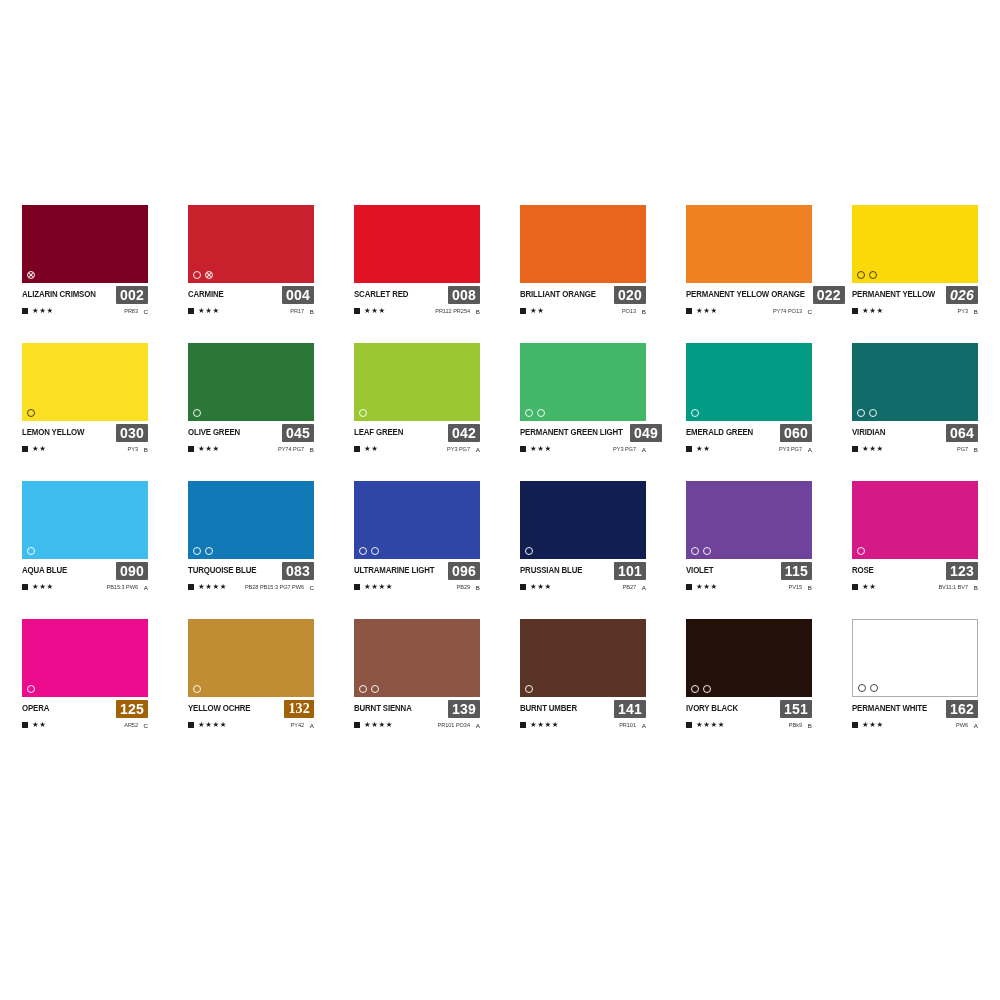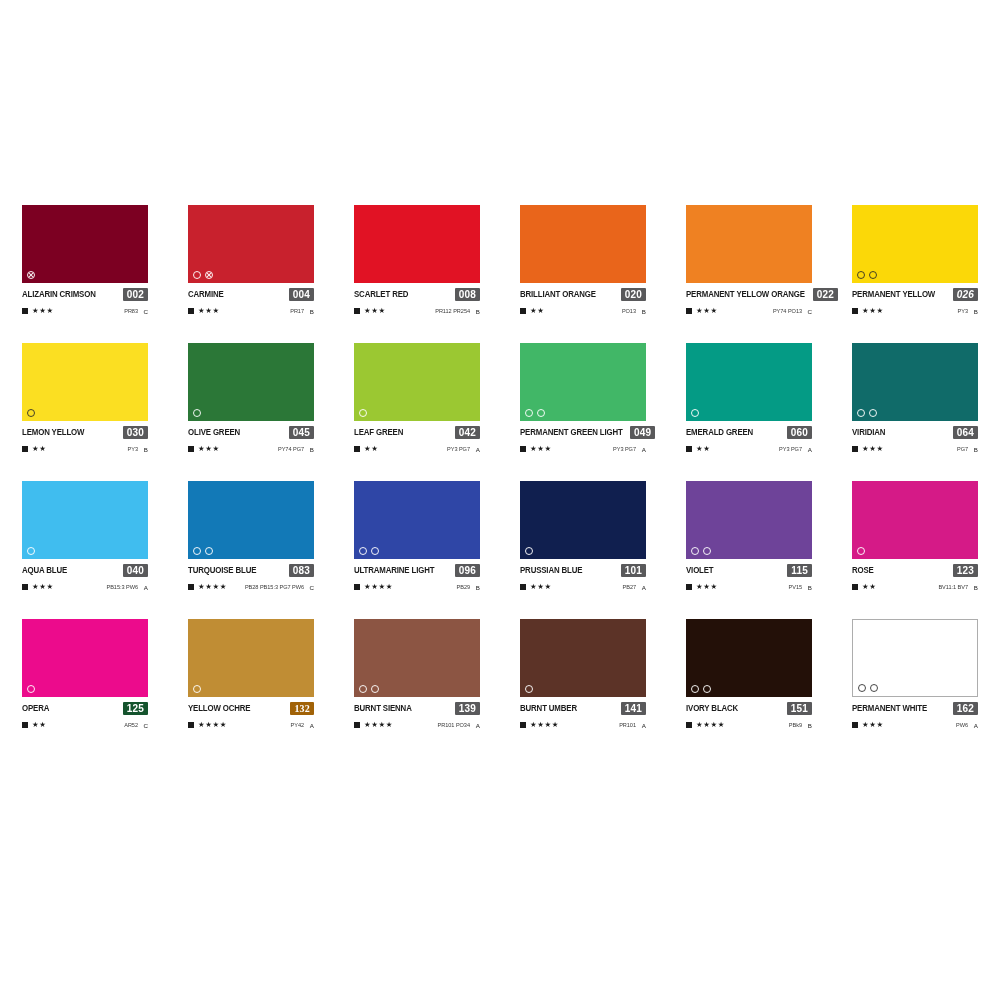--- a/index.html
+++ b/index.html
@@ -89,21 +89,21 @@
     letter-spacing: -0.15px;
     color: #1b1b1b;
     white-space: nowrap;
     text-transform: uppercase;
     transform: scaleX(0.96);
     transform-origin: left center;
   }
   .pcode {
     background: #59595b;
     color: #ffffff;
-    font-size: 10px;
+    font-size: 14px;
     font-weight: bold;
     padding: 1px 4px 1px 4px;
     border-radius: 1px;
     letter-spacing: 0.2px;
     flex: 0 0 auto;
     margin-left: 3px;
   }
   .meta-row {
     display: flex;
     align-items: center;
@@ -343,21 +343,21 @@
         </div>
       </div>
       <div class="swatch-card">
         <div class="chip" style="background: rgb(64, 189, 239);">
           <div class="marks">
             <span class="mark"></span>
           </div>
         </div>
         <div class="name-row">
           <span class="pname">AQUA BLUE</span>
-          <span class="pcode" style="background: rgb(89, 89, 91);">040</span>
+          <span class="pcode" style="background: rgb(89, 89, 91);">090</span>
         </div>
         <div class="meta-row">
           <span class="opacity-sq"></span>
           <span class="stars">★★★</span>
           <span class="pigments">PB15:3 PW6</span>
           <span class="series">A</span>
         </div>
       </div>
       <div class="swatch-card">
         <div class="chip" style="background: rgb(18, 121, 183);">
@@ -448,21 +448,21 @@
         </div>
       </div>
       <div class="swatch-card">
         <div class="chip" style="background: rgb(236, 11, 140);">
           <div class="marks">
             <span class="mark"></span>
           </div>
         </div>
         <div class="name-row">
           <span class="pname">OPERA</span>
-          <span class="pcode" style="background: #14532d;">125</span>
+          <span class="pcode" style="background: #a16207;">125</span>
         </div>
         <div class="meta-row">
           <span class="opacity-sq"></span>
           <span class="stars">★★</span>
           <span class="pigments">AR52</span>
           <span class="series">C</span>
         </div>
       </div>
       <div class="swatch-card">
         <div class="chip" style="background: rgb(192, 141, 52);">

